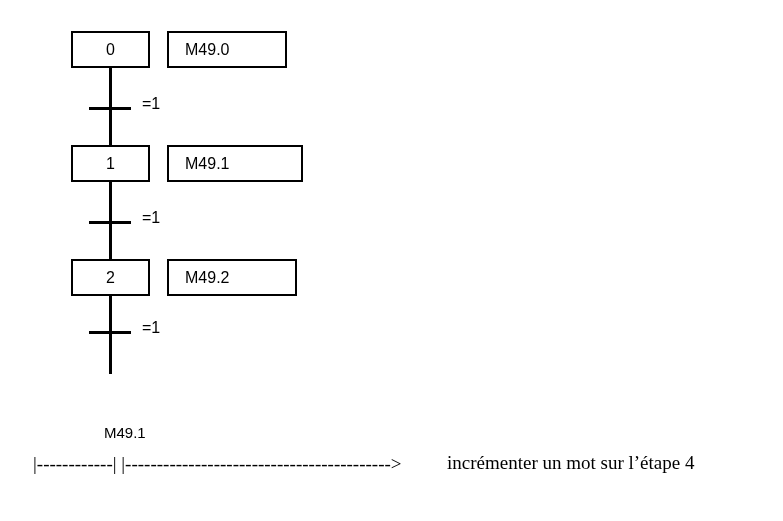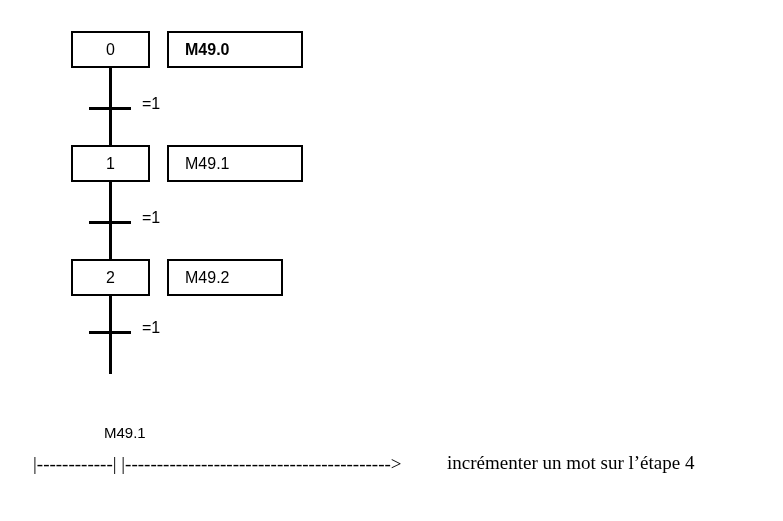--- a/index.html
+++ b/index.html
@@ -138,37 +138,37 @@
   <div class="sfc-chain">
 
     <div class="trunk" style="left:109px; top:66px; height:44px;"></div>
     <div class="trunk" style="left:109px; top:108px; height:38px;"></div>
     <div class="trunk" style="left:109px; top:180px; height:44px;"></div>
     <div class="trunk" style="left:109px; top:222px; height:38px;"></div>
     <div class="trunk" style="left:109px; top:294px; height:40px;"></div>
     <div class="trunk" style="left:109px; top:332px; height:42px;"></div>
 
     <div class="step-box" style="left:71px; top:31px; width:79px; height:37px;">0</div>
-    <div class="action-box" style="left:167px; top:31px; width:136px; height:37px;font-weight:bold;">M49.0</div>
+    <div class="action-box" style="left:167px; top:31px; width:120px; height:37px;">M49.0</div>
 
     <div class="transition" style="left:89px; top:107px;">
       <div class="bar"></div>
       <div class="cond">=1</div>
     </div>
 
     <div class="step-box" style="left:71px; top:145px; width:79px; height:37px;">1</div>
     <div class="action-box" style="left:167px; top:145px; width:136px; height:37px;">M49.1</div>
 
     <div class="transition" style="left:89px; top:221px;">
       <div class="bar"></div>
       <div class="cond">=1</div>
     </div>
 
     <div class="step-box" style="left:71px; top:259px; width:79px; height:37px;">2</div>
-    <div class="action-box" style="left:167px; top:259px; width:116px; height:37px;">M49.2</div>
+    <div class="action-box" style="left:167px; top:259px; width:130px; height:37px;">M49.2</div>
 
     <div class="transition" style="left:89px; top:331px;">
       <div class="bar"></div>
       <div class="cond">=1</div>
     </div>
 
   </div>
 
   <div class="rung">
     <div class="rung-tag">M49.1</div>

